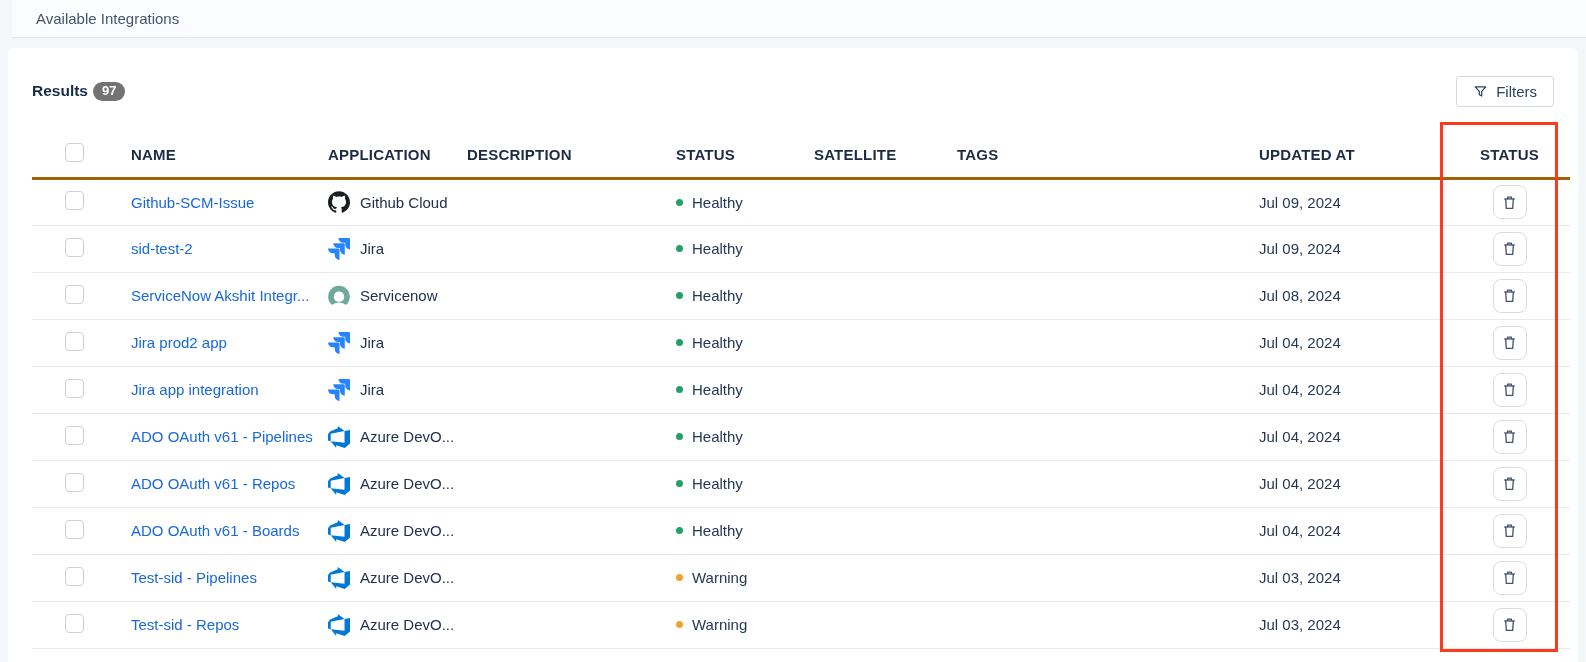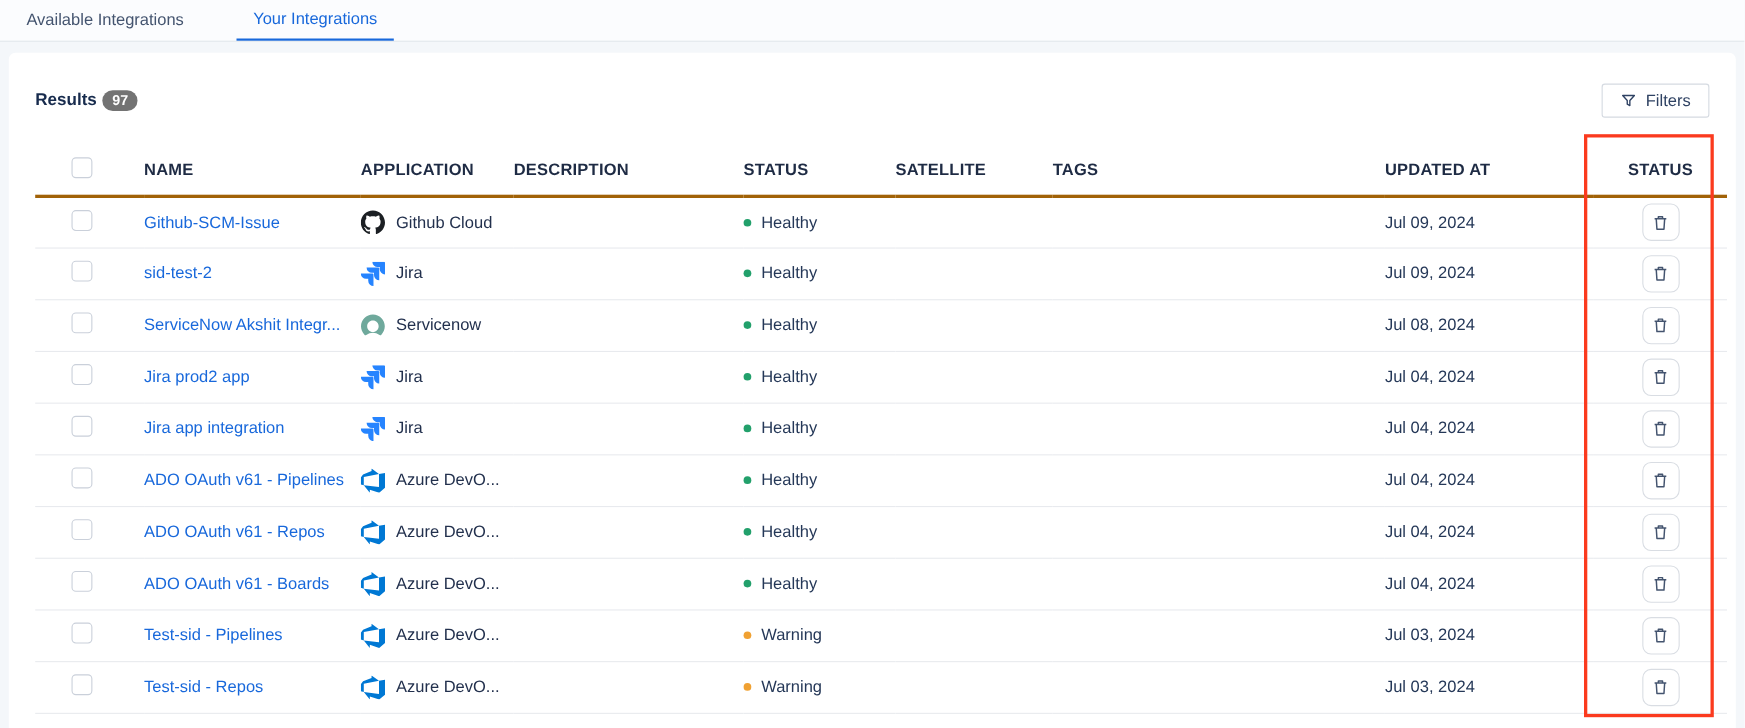--- a/index.html
+++ b/index.html
@@ -12,20 +12,21 @@
     font-size:15px;
   }
   
   .tabbar {
     height:38px;
     background:#fbfcfe;
     border-bottom:1px solid #e2e6eb;
     display:flex;
     align-items:stretch;
     padding-left:24px;
+    margin-left:12px;
   }
   .tab { display:flex; align-items:center; font-size:15px; cursor:pointer; }
   .tab-available { color:#44546f; }
   .tab-your {
     margin-left:48px;
     padding:0 15px;
     color:#1868db;
     font-weight:500;
     border-bottom:2px solid #1868db;
   }
@@ -137,23 +138,20 @@
     pointer-events:none;
     z-index:50;
   }
 </style>
 </head>
 <body>
 
 <div class="tabbar">
   <div class="tab tab-available">
     <span>Available Integrations</span>
-  </div>
-  <div class="tab tab-your">
-    <span>Your Integrations</span>
   </div>
 </div>
 
 <div class="card">
 
   <div class="toolbar">
     <div class="results-wrap">
       <span class="results-label">Results</span>
       <span class="results-badge">97</span>
     </div>

